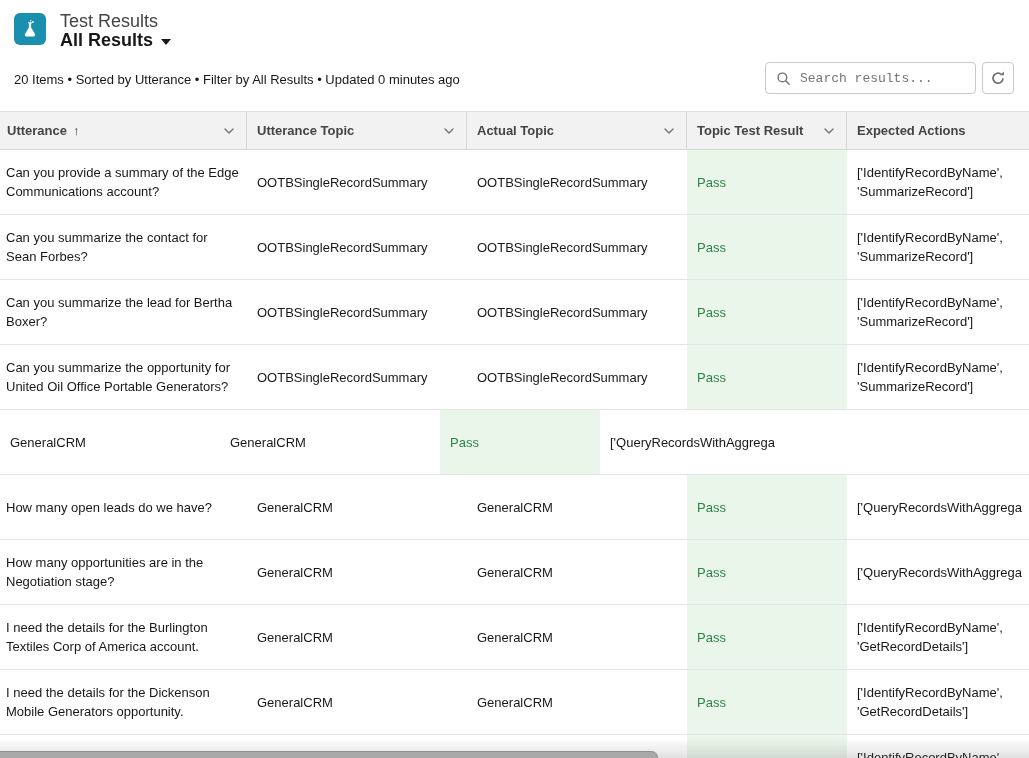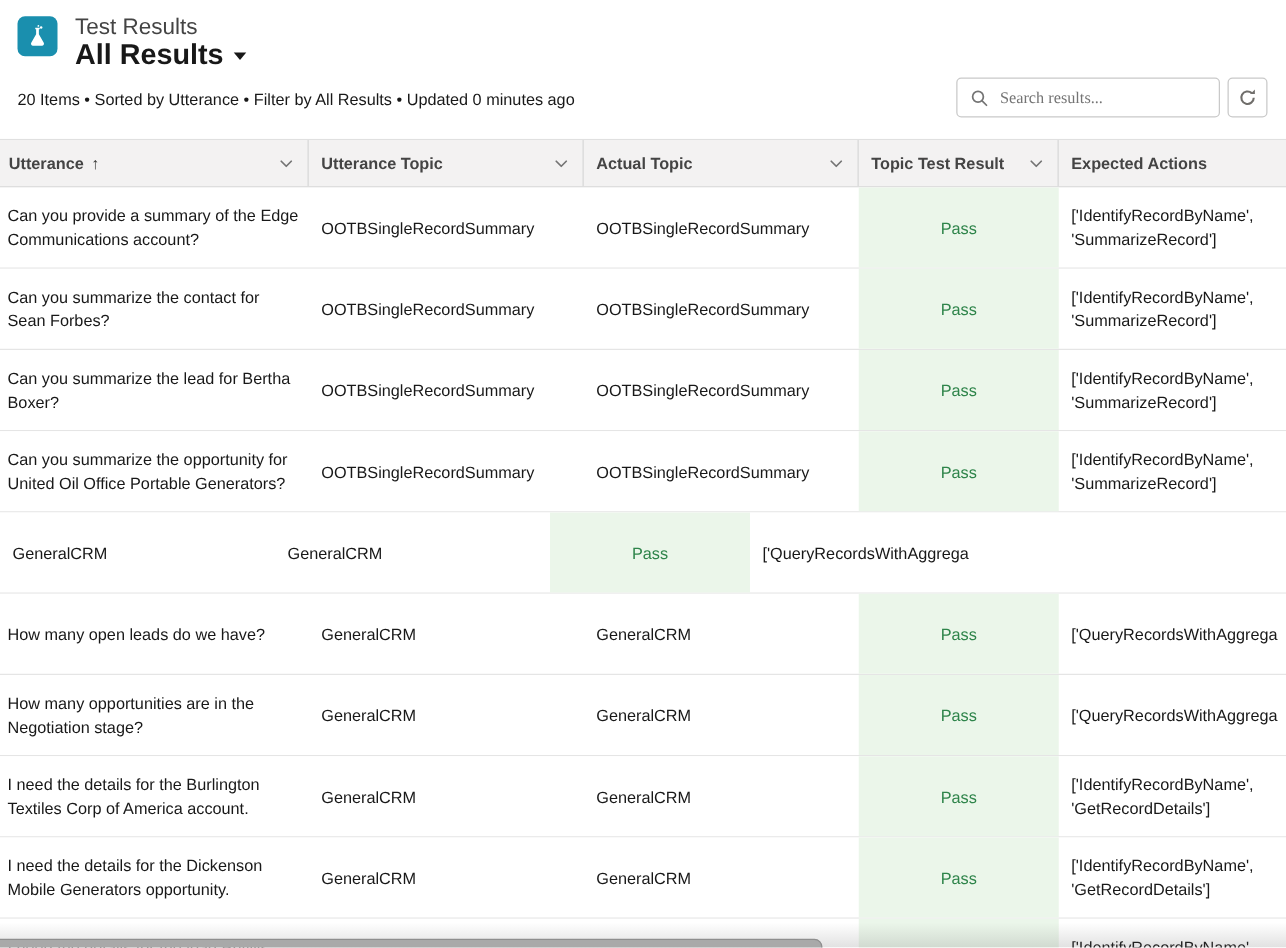--- a/index.html
+++ b/index.html
@@ -15,36 +15,36 @@
   .entity-tile {
     position: absolute; left: 14px; top: 13px; width: 32px; height: 32px;
     border-radius: 6px; background: #1a8fae;
     display: flex; align-items: center; justify-content: center;
   }
   .titles { position: absolute; left: 60px; top: 13px; }
   .obj-label { font-size: 18px; color: #444; line-height: 16px; }
   .view-selector {
     display: flex; align-items: center; gap: 8px; margin-top: 1px;
     background: none; border: none; padding: 0; cursor: pointer;
-    font-family: inherit; font-size: 23px; font-weight: 700; color: #181818;
+    font-family: inherit; font-size: 18px; font-weight: 700; color: #181818;
   }
   .caret {
     width: 0; height: 0; margin-top: 3px;
     border-left: 5px solid transparent; border-right: 5px solid transparent;
     border-top: 6px solid #181818;
   }
   .summary { position: absolute; left: 14px; top: 72px; color: #181818; }
   .controls { position: absolute; right: 15px; top: 62px; display: flex; gap: 6px; align-items: center; }
   .search-box {
     display: flex; align-items: center; gap: 7px; width: 211px; height: 32px;
     border: 1px solid #c9c9c9; border-radius: 4px; background: #fff; padding: 0 10px;
   }
   .search-box input {
     border: none; outline: none; flex: 1; min-width: 0;
-    font-family: Liberation Serif, serif; font-size: 13px; color: #8b5cf6; background: transparent;
+    font-family: Liberation Mono, monospace; font-size: 13px; color: #8b5cf6; background: transparent;
   }
   .search-box input::placeholder { color: #747474; }
   .icon-btn {
     width: 32px; height: 32px; border: 1px solid #c9c9c9; border-radius: 4px;
     background: #fff; padding: 0; cursor: pointer;
     display: flex; align-items: center; justify-content: center;
   }
 
   
   .table { width: 1047px; }
@@ -57,21 +57,21 @@
     border-right: 1px solid #d8d8d8; font-weight: 700; color: #444;
     cursor: pointer; white-space: nowrap;
   }
   .th.c1 { padding-left: 7px; }
   .sort-arrow { margin-left: 6px; color: #3e3e3c; font-weight: 700; }
   .th-menu {
     margin-left: auto; background: none; border: none; padding: 2px;
     display: flex; align-items: center; cursor: pointer;
   }
   .c1 { width: 247px; } .c2 { width: 220px; } .c3 { width: 220px; }
-  .c4 { width: 160px; justify-content: center; } .c5 { width: 200px; }
+  .c4 { width: 160px; } .c5 { width: 200px; }
 
   .tr { display: flex; min-height: 65px; background: #fff; border-bottom: 1px solid #e5e5e5; }
   .td { display: flex; align-items: center; padding: 5px 10px; line-height: 19px; color: #181818; }
   .td.c1 { padding-left: 6px; padding-right: 8px; }
   .td.c4.pass { background: #ebf6ea; }
   .td.c4.pass .cell-text { color: #2e844a; }
   .cell-text { display: block; }
   .tbody .tr:last-child .cell-text { min-height: 38px; }
 
   

